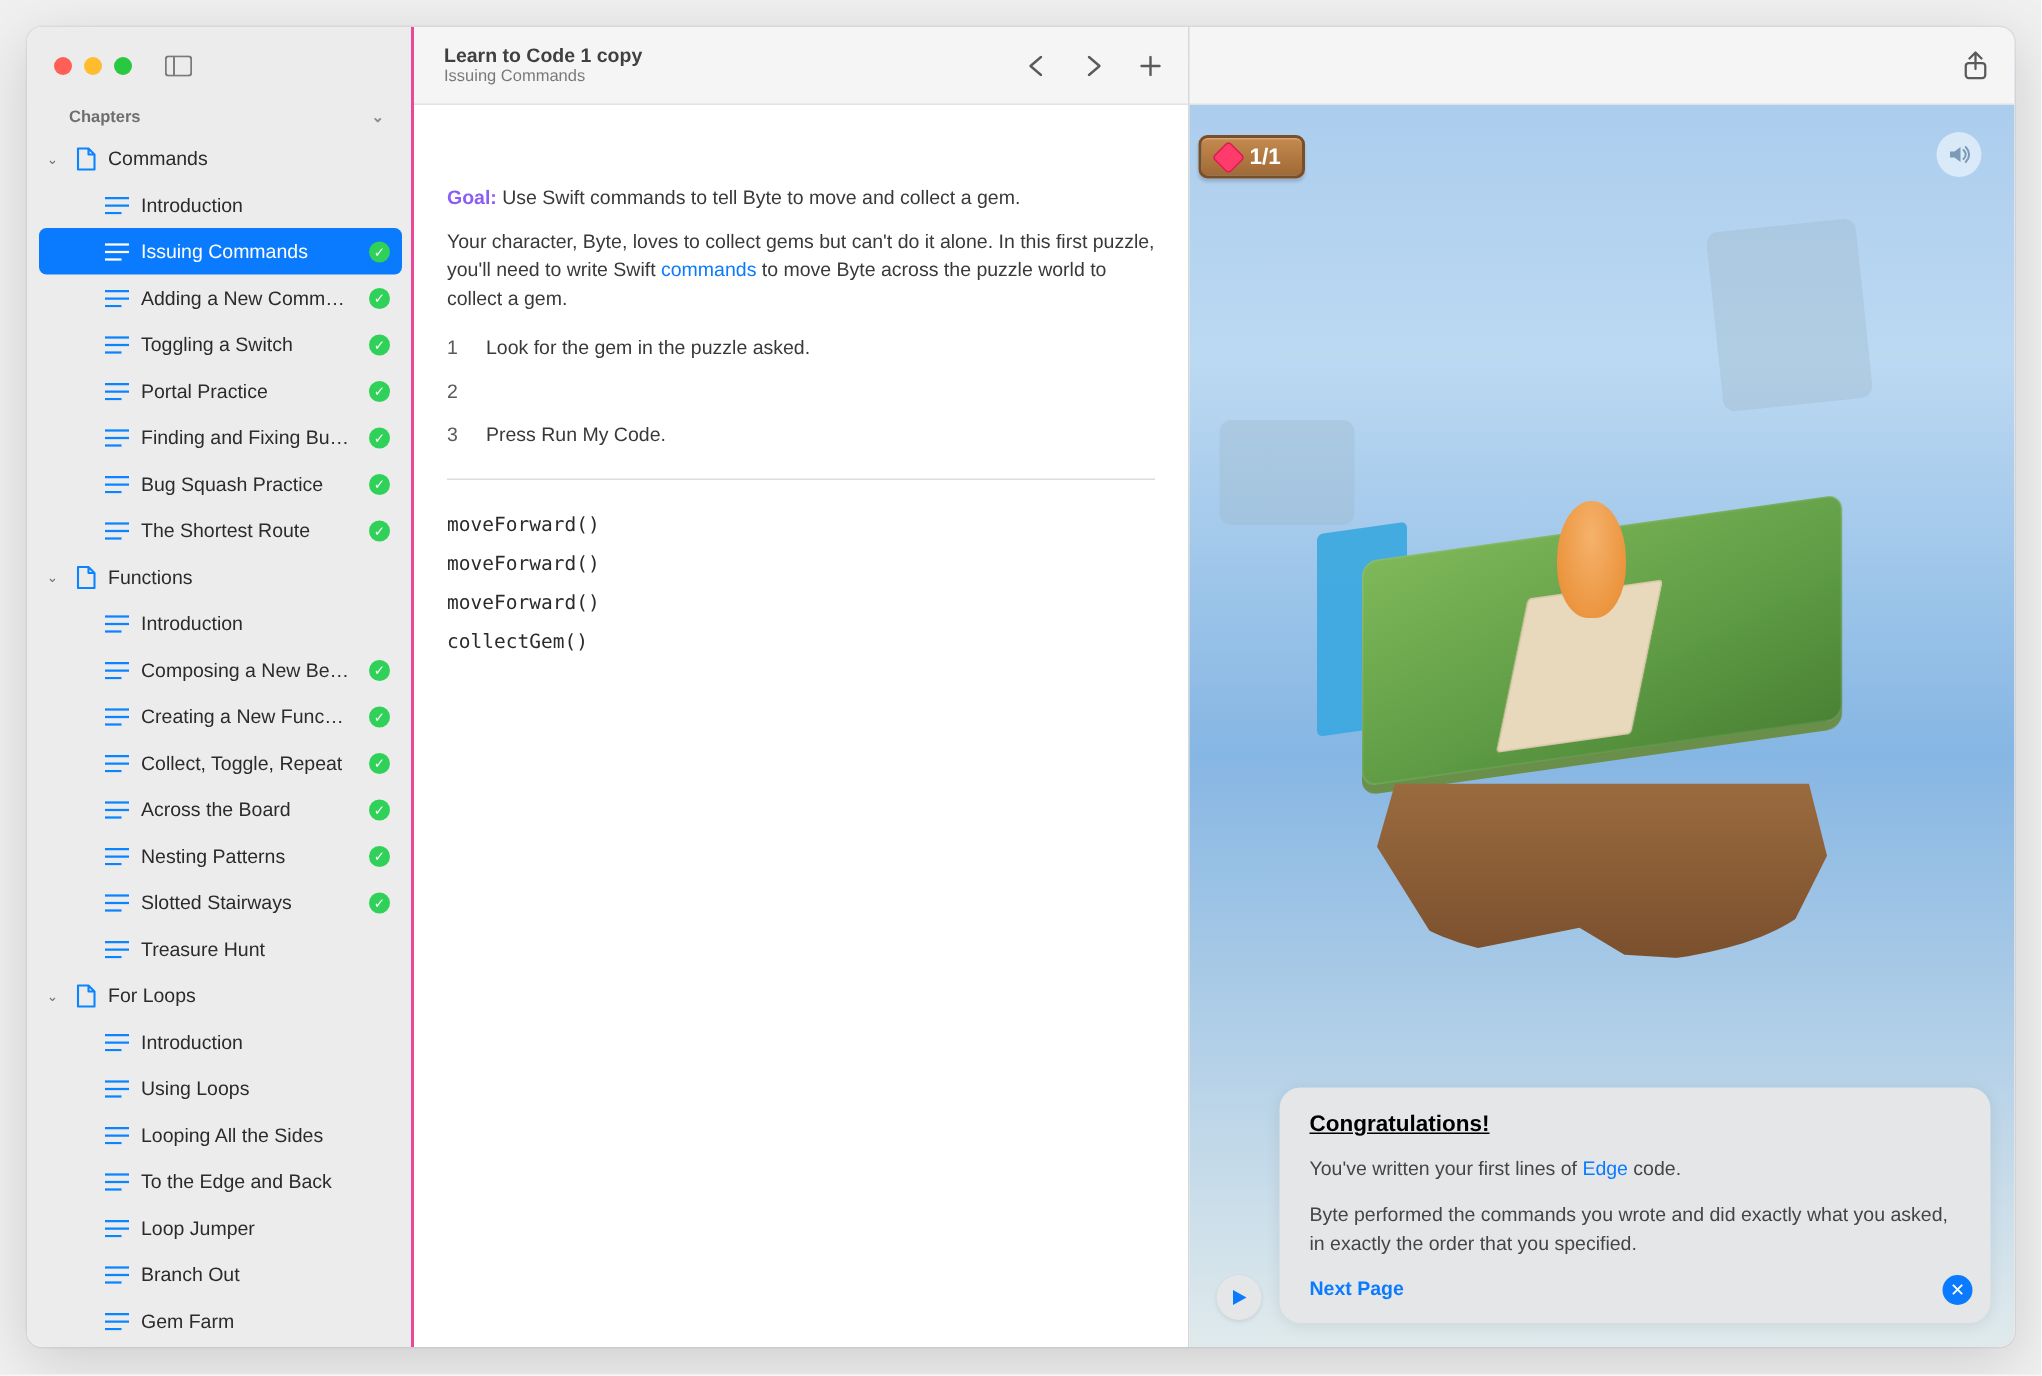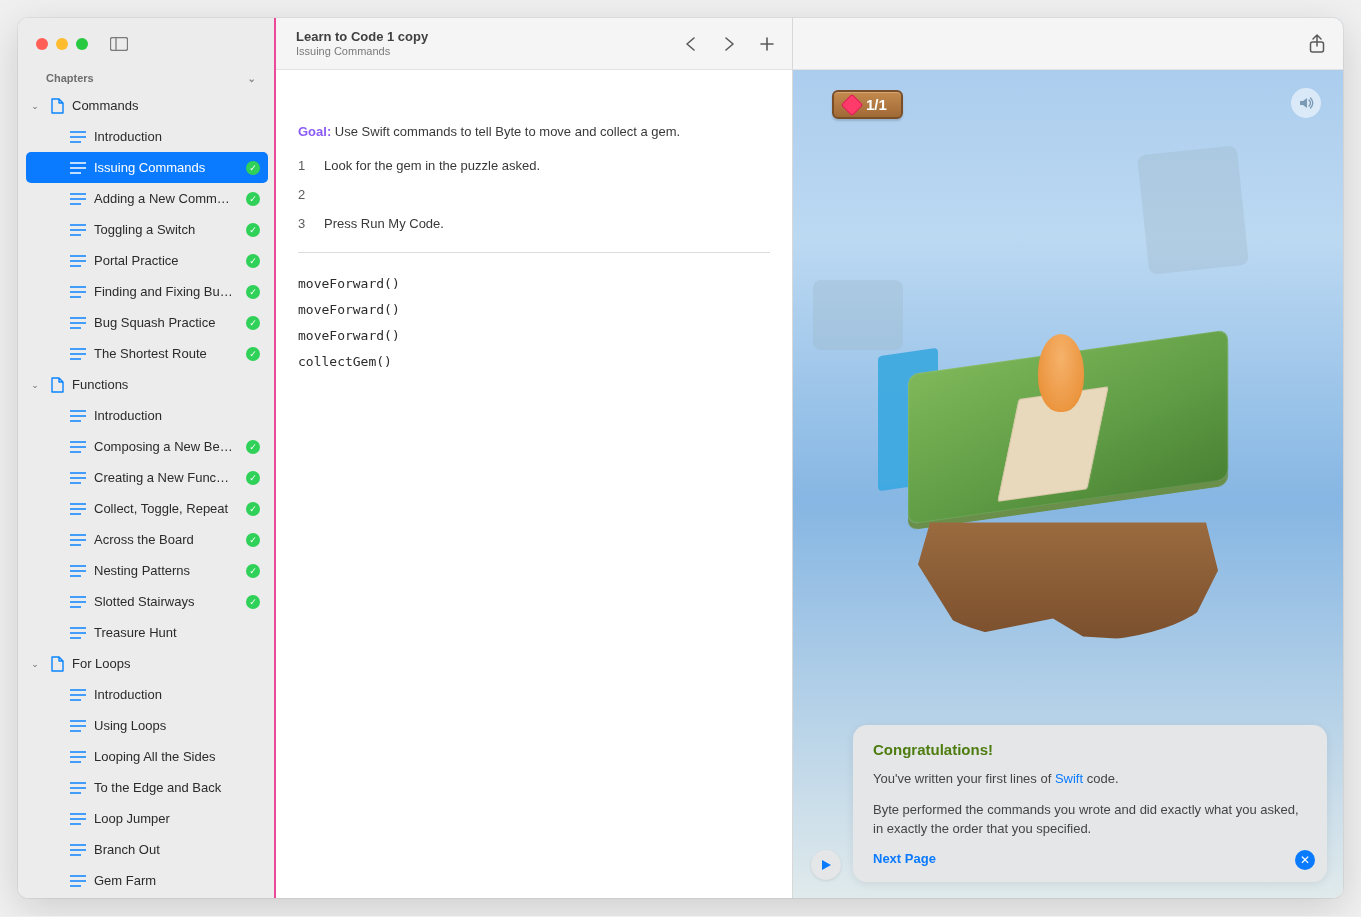--- a/index.html
+++ b/index.html
@@ -106,21 +106,21 @@
   flex: 1; position: relative; display:flex; flex-direction:column;
   background: linear-gradient(180deg, #a6c9ec 0%, #bcd9f2 25%, #86b6e3 55%, #e0eaec 100%);
 }
 .game-toolbar {
   height: 52px; display:flex; align-items:center; justify-content:flex-end;
   padding: 0 18px; background: #f5f5f5; border-bottom: 1px solid #e2e2e2;
 }
 .share { color: #5a5a5a; cursor:pointer; }
 .scene { flex: 1; position: relative; overflow:hidden; }
 .gem-counter {
-  position:absolute; top: 20px; left: 39px;
+  position:absolute; top: 20px; left: 6px;
   background: linear-gradient(#c48a4e,#a06a36);
   border: 2px solid #7a4e26;
   border-radius: 6px;
   padding: 4px 14px 4px 10px;
   display:flex; align-items:center; gap:6px;
   color: #fff; font-weight: 700; font-size: 15px;
   box-shadow: inset 0 1px 0 rgba(255,255,255,.25), 0 2px 2px rgba(0,0,0,.15);
 }
 .gem-counter .gem-ico {
   width:16px;height:16px;background:#ff3b6b;border-radius:3px;transform:rotate(45deg);
@@ -170,21 +170,21 @@
 }
 .rock1 { top:80px; right:100px; width:100px; height:120px; transform:rotate(-6deg); }
 .rock2 { top:210px; left:20px; width:90px; height:70px; }
 .popup {
   position:absolute; left: 60px; right: 16px; bottom: 16px;
   background: #e4e6e8; border-radius: 14px;
   padding: 16px 20px 16px 20px;
   box-shadow: 0 2px 10px rgba(0,0,0,.08);
   font-size: 13px; color: #454545;
 }
-.popup h3 { font-size: 15px; font-weight: 700; color:#4d7c0f; margin-bottom: 12px; }
+.popup h3 { font-size: 15px; font-weight: 700; color:#000000; margin-bottom: 12px; text-decoration: underline; }
 .popup p { margin-bottom: 12px; line-height: 1.45; }
 .popup a { color: #0a7aff; text-decoration:none; }
 .popup .next { color: #0a7aff; font-weight: 600; cursor:pointer; }
 .popup .close {
   position:absolute; right: 12px; bottom: 12px;
   width: 20px; height:20px; border-radius:50%; background:#0a7aff; color:#fff;
   display:flex; align-items:center; justify-content:center; font-size:12px; cursor:pointer;
 }
 .play-btn {
   position:absolute; left: 18px; bottom: 18px;
@@ -510,20 +510,21 @@
           </span>
         <span>
             <svg width="14" height="14" viewBox="0 0 14 14">
               <path d="M7 1 V13 M1 7 H13" stroke="currentColor" stroke-width="1.6" stroke-linecap="round"></path>
             </svg>
           </span>
       </div>
     </div>
     <div class="content">
       <p class="goal"><b>Goal:</b><span> Use Swift commands to tell Byte to move and collect a gem.</span></p>
+      <p><span>Your character, Byte, loves to collect gems but can't do it alone. In this first puzzle, you'll need to write Swift </span><a href="#">commands</a><span> to move Byte across the puzzle world to collect a gem.</span></p>
       <ol id="steps">
           <li>
             <span class="num">1</span>
             <div><span>Look for the gem in the puzzle asked.</span></div>
           </li>
           <li>
             <span class="num">2</span>
           </li>
           <li>
             <span class="num">3</span>
@@ -570,21 +571,21 @@
         <div class="dirt"></div>
         <div class="byte"></div>
       </div>
       <div class="play-btn">
         <svg width="12" height="12" viewBox="0 0 12 12">
             <path d="M2 1 L11 6 L2 11 Z" fill="currentColor"></path>
           </svg>
       </div>
       <div class="popup">
         <h3>Congratulations!</h3>
-        <p><span>You've written your first lines of </span><a href="#">Swift</a><span> code.</span></p>
+        <p><span>You've written your first lines of </span><a href="#">Edge</a><span> code.</span></p>
         <p>Byte performed the commands you wrote and did exactly what you asked, in exactly the order that you specified.</p>
         <div class="next">Next Page</div>
         <div class="close">✕</div>
       </div>
     </div>
   </div>
 
 </div>
 
 </body></html>

